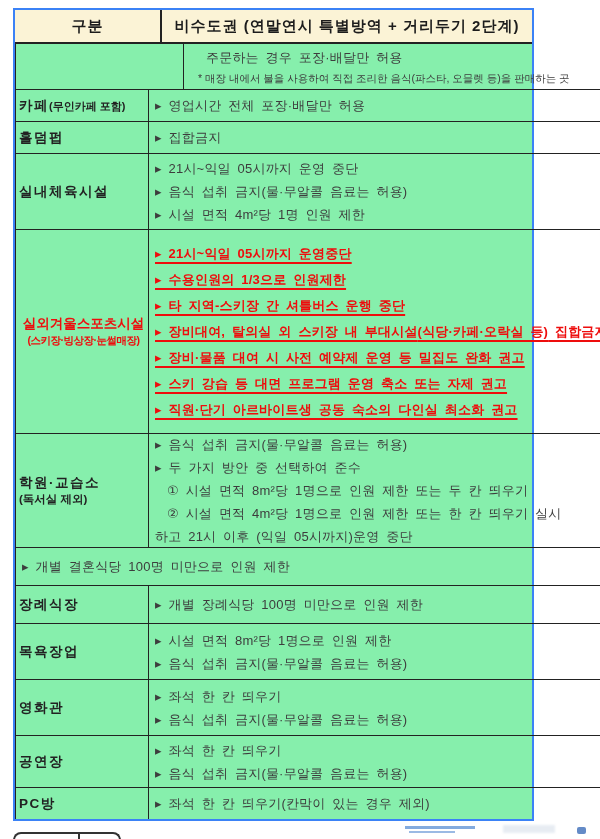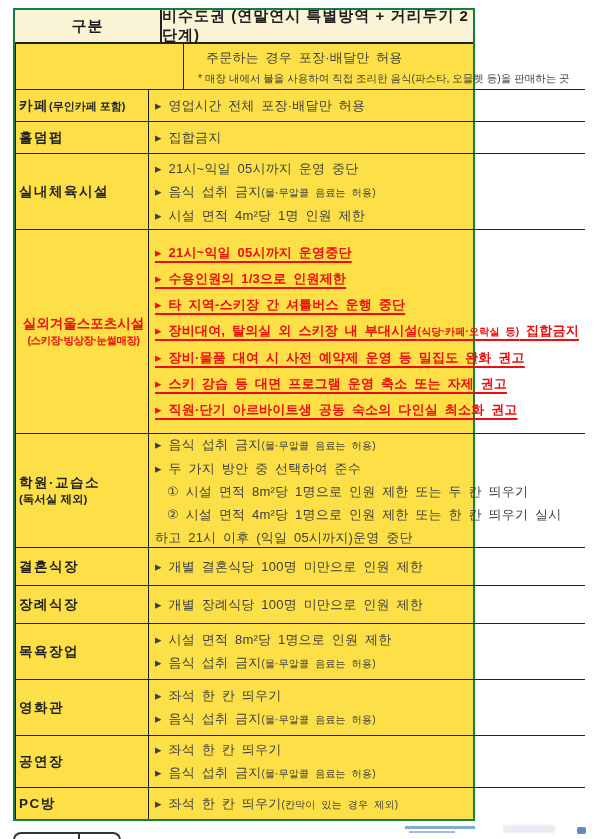--- a/index.html
+++ b/index.html
@@ -1,22 +1,22 @@
 <!DOCTYPE html>
 <html><head>
 <meta charset="utf-8">
 <style>
   html,body{margin:0;padding:0;}
   body{
     width:600px;height:839px;position:relative;background:#ffffff;overflow:hidden;
     font-family:"Liberation Sans","DejaVu Sans",sans-serif;color:#3d3d3d;
   }
   .table{
-    position:absolute;left:13px;top:8px;width:462px;
-    border:2px solid #15803d;box-sizing:border-box;background:#fde047;
+    position:absolute;left:13px;top:8px;width:521px;
+    border:2px solid #3b82f6;box-sizing:border-box;background:#86efac;
   }
   
   .thead{display:flex;height:32px;background:#fbf3d6;border-bottom:2px solid #222;}
   .th{display:flex;align-items:center;justify-content:center;
       font-weight:bold;font-size:15px;color:#1c1c1c;letter-spacing:1px;}
   .th-left{width:147px;border-right:2px solid #222;box-sizing:border-box;}
   .th-right{flex:1;}
   
   .tbody{display:flex;}
   .strip{width:14px;border-right:1px solid #222;box-sizing:border-box;}
@@ -29,21 +29,21 @@
     padding-left:3px;
   }
   .lbl{font-weight:bold;font-size:13.5px;color:#222;letter-spacing:1.5px;line-height:17px;}
   .lbl .lbl-sub{font-weight:bold;font-size:11px;letter-spacing:0;}
   .lbl-sub2{font-weight:bold;font-size:11.5px;color:#222;letter-spacing:0;line-height:16px;}
   .cell-content{
     flex:1;display:flex;flex-direction:column;justify-content:center;
     padding:3px 6px;box-sizing:border-box;
   }
   .line{font-size:13px;line-height:23px;word-spacing:3px;letter-spacing:0.2px;white-space:nowrap;}
-  .sm{font-size:10px;}
+  .sm{font-size:13px;}
   .cont-line{padding-left:16px;}
   .footnote{font-size:10.5px;line-height:18px;padding-left:8px;}
   .indent{padding-left:12px;}
   
   .row-red .cell-label{justify-content:center;align-items:center;}
   .row-red .lbl{color:#ee0d0d;letter-spacing:0;}
   .row-red .lbl-sub2{color:#ee0d0d;font-size:10.5px;letter-spacing:-0.5px;}
   .row-red .line{
     color:#ee0d0d;font-weight:bold;line-height:26px;
     text-decoration:underline;text-decoration-thickness:1.5px;text-underline-offset:4px;
@@ -143,23 +143,20 @@
         <div class="cell-content">
           <div class="line"><span>▸ 음식 섭취 금지</span><span class="sm">(물·무알콜 음료는 허용)</span></div>
           <div class="line"><span>▸ 두 가지 방안 중 선택하여 준수</span></div>
           <div class="line indent"><span>① 시설 면적 8m²당 1명으로 인원 제한 또는 두 칸 띄우기</span></div>
           <div class="line indent"><span>② 시설 면적 4m²당 1명으로 인원 제한 또는 한 칸 띄우기 실시</span></div>
           <div class="line"><span>하고 21시 이후 (익일 05시까지)운영 중단</span></div>
         </div>
       </div>
 
       <div class="row r6">
-        <div class="cell-label">
-          <div class="lbl">결혼식장</div>
-        </div>
         <div class="cell-content">
           <div class="line"><span>▸ 개별 결혼식당 100명 미만으로 인원 제한</span></div>
         </div>
       </div>
 
       <div class="row r7">
         <div class="cell-label">
           <div class="lbl">장례식장</div>
         </div>
         <div class="cell-content">

